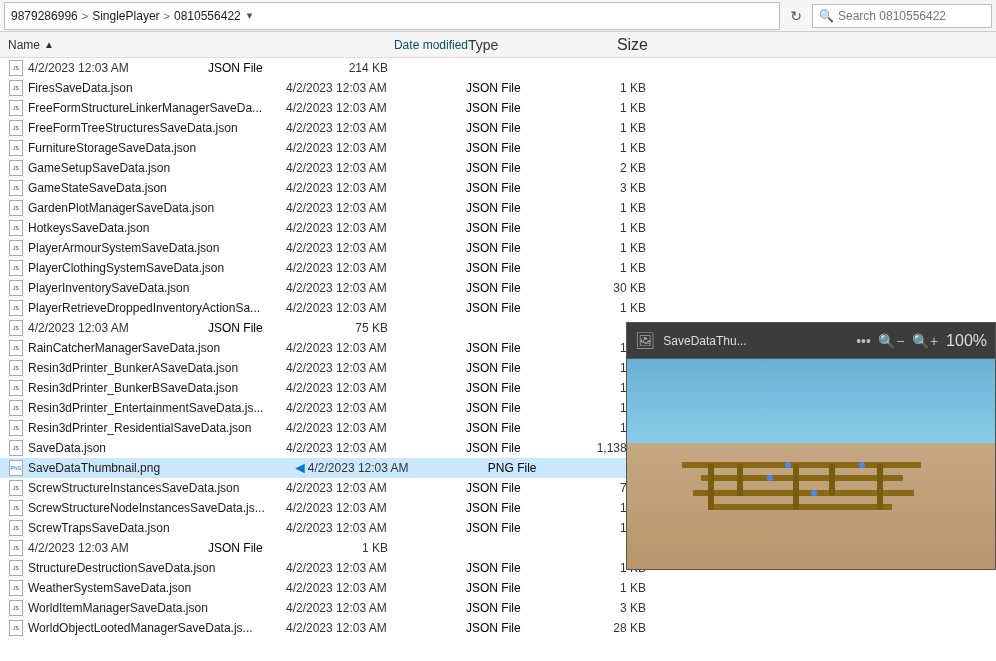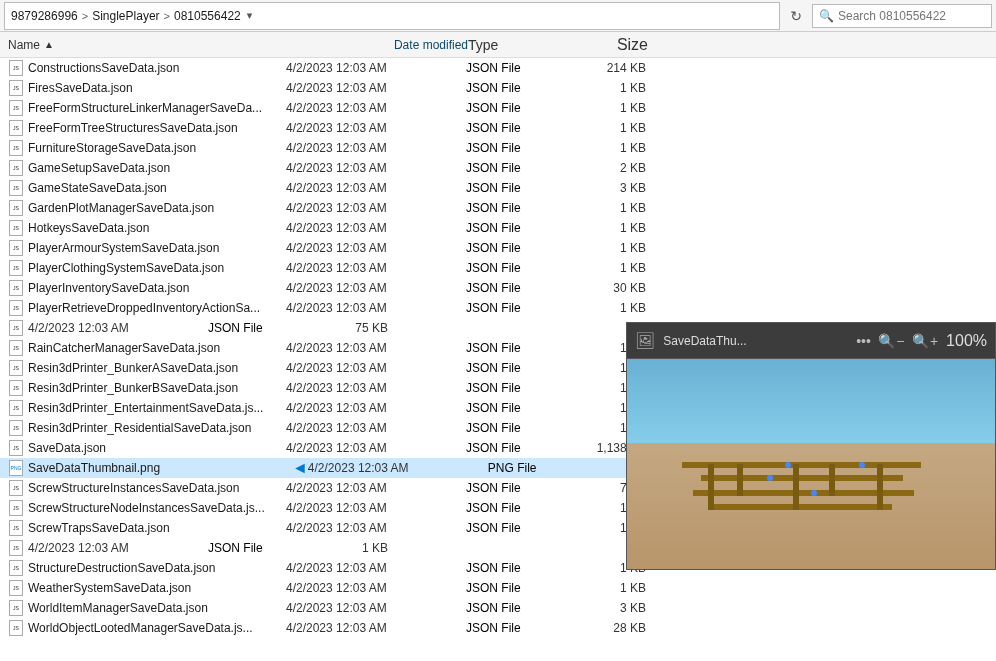--- a/index.html
+++ b/index.html
@@ -244,21 +244,20 @@
   <div class="col-date">Date modified</div>
   <div class="col-type">Type</div>
   <div class="col-size">Size</div>
 </div>
 
 <div class="file-list" id="file-list">
 <div class="file-row">
       <div class="file-icon">
         <div class="json-icon">JS</div>
       </div>
-      <div class="file-name">ConstructionsSaveData.json</div>
       <div class="file-date">4/2/2023 12:03 AM</div>
       <div class="file-type">JSON File</div>
       <div class="file-size">214 KB</div>
     </div>
     <div class="file-row">
       <div class="file-icon">
         <div class="json-icon">JS</div>
       </div>
       <div class="file-name">FiresSaveData.json</div>
       <div class="file-date">4/2/2023 12:03 AM</div>

